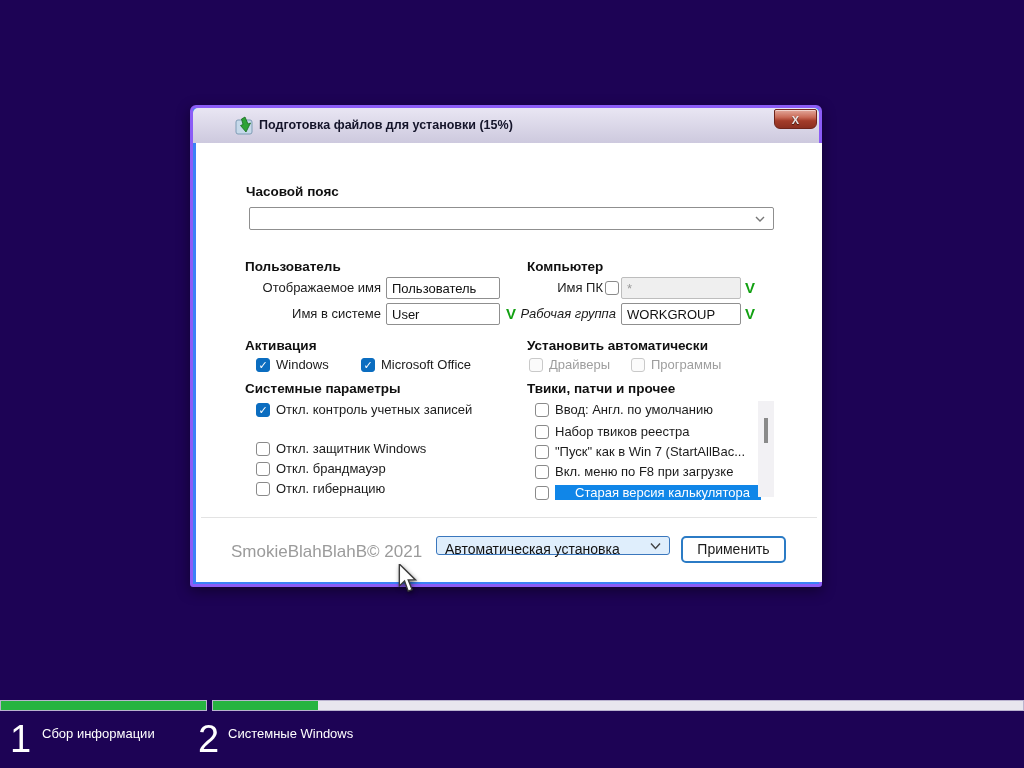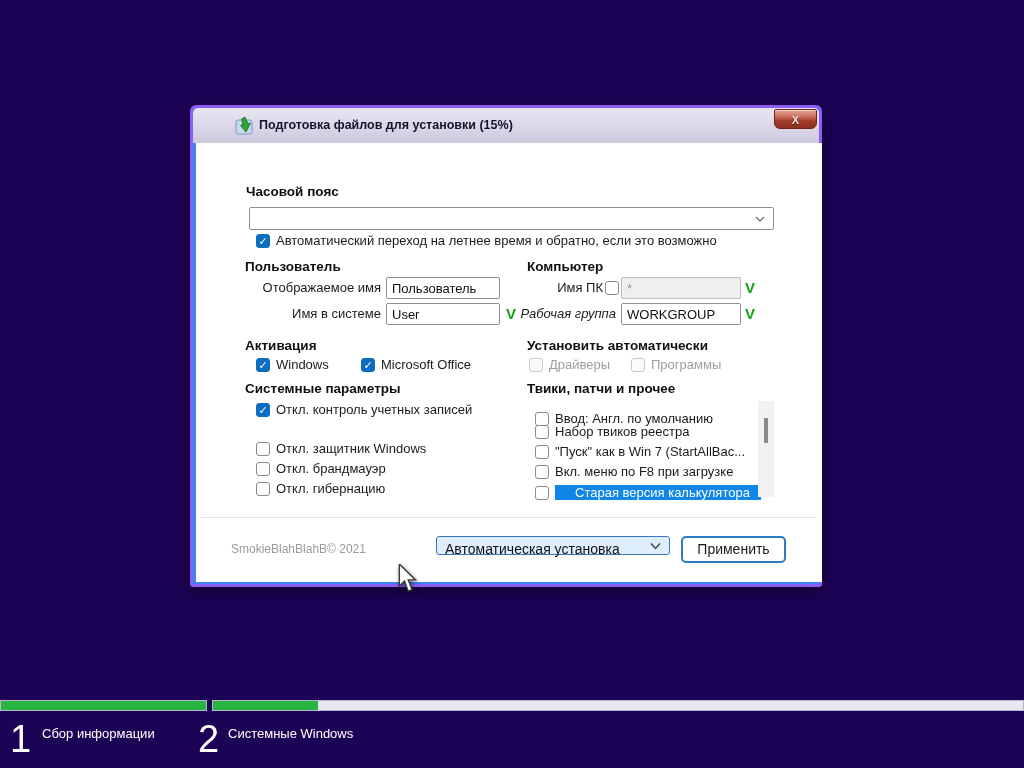--- a/index.html
+++ b/index.html
@@ -51,21 +51,21 @@
   
   .tweak-list { position:absolute; left:337px; top:258px; width:228px; height:99px; overflow:hidden; }
   .tweak-list .cbrow { left:2px; }
   .scrollbar { position:absolute; left:562px; top:258px; width:16px; height:96px;
                background:#f2f1f4; }
   .scroll-thumb { position:absolute; left:6px; top:17px; width:4px; height:25px; background:#8a8a8a; }
 
   .separator { position:absolute; left:5px; top:374px; width:616px; height:1px; background:#e3e3e3; }
 
   
-  .copyright { position:absolute; left:35px; top:399px; font-size:12px; color:#9b9b9b; }
+  .copyright { position:absolute; left:35px; top:399px; font-size:17px; color:#9b9b9b; }
   .mode-combo { left:240px; top:393px; width:234px; height:19px;
                 background:#dfeefc; border:1px solid #3a77bd; border-radius:3px; font-size:14px; }
   .mode-combo .val { line-height:25px; }
   .apply-btn { position:absolute; left:485px; top:393px; width:105px; height:27px;
                background:#fff; border:2px solid #2b7bc5; border-radius:5px;
                font-family:"Liberation Sans",sans-serif; font-size:14px; color:#1a1a1a;
                text-align:center; line-height:23px; cursor:pointer; }
 
   
   .pseg { position:absolute; top:700px; height:11px; background:#e8e6ee; border:1px solid #b9b2cf; }
@@ -98,24 +98,20 @@
     </div>
 
     <div class="client">
 
       <div class="hdr" style="left:50px; top:41px;">Часовой пояс</div>
       <div class="combo" style="left:53px; top:64px; width:525px; height:23px;">
         <svg class="chev" width="12" height="8">
             <polyline points="2,2 6,6 10,2" fill="none" stroke="#777" stroke-width="1.4"></polyline>
           </svg>
       </div>
-      <div class="cbrow" style="left:60px; top:90px;">
-        <span class="cb checked"></span>
-        <span>Автоматический переход на летнее время и обратно, если это возможно</span>
-      </div>
 
       <div class="hdr" style="left:49px; top:116px;">Пользователь</div>
       <div class="hdr" style="left:331px; top:116px;">Компьютер</div>
 
       <div class="lbl right" style="left:49px; top:134px; width:136px;">Отображаемое имя</div>
       <input class="tinput" style="left: 190px; top: 134px; width: 114px;" value="Пользователь">
       <div class="lbl right" style="left:330px; top:134px; width:77px;">Имя ПК</div>
       <div class="cbrow" style="left:409px; top:138px;">
           <span class="cb"></span>
         </div>
@@ -161,21 +157,21 @@
         <span class="cb"></span>
         <span>Откл. брандмауэр</span>
       </div>
       <div class="cbrow" style="left:60px; top:338px;">
         <span class="cb"></span>
         <span>Откл. гибернацию</span>
       </div>
 
       <div class="hdr" style="left:331px; top:238px;">Твики, патчи и прочее</div>
       <div class="tweak-list">
-        <div class="cbrow" style="top:10px;">
+        <div class="cbrow" style="top:1px;">
           <span class="cb"></span>
           <span>Ввод: Англ. по умолчанию</span>
         </div>
         <div class="cbrow" style="top:23px;">
           <span class="cb"></span>
           <span>Набор твиков реестра</span>
         </div>
         <div class="cbrow" style="top:43px;">
           <span class="cb"></span>
           <span>"Пуск" как в Win 7 (StartAllBac...</span>

